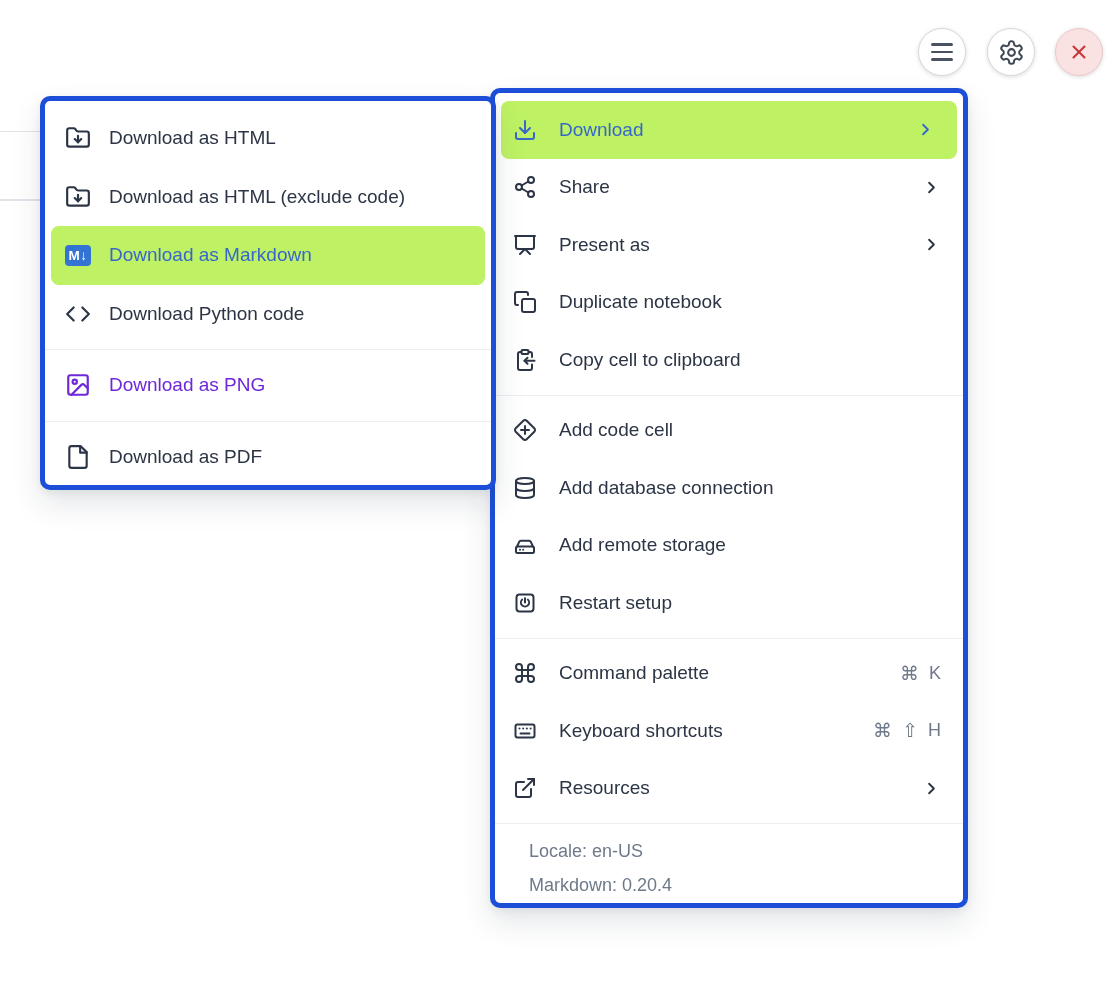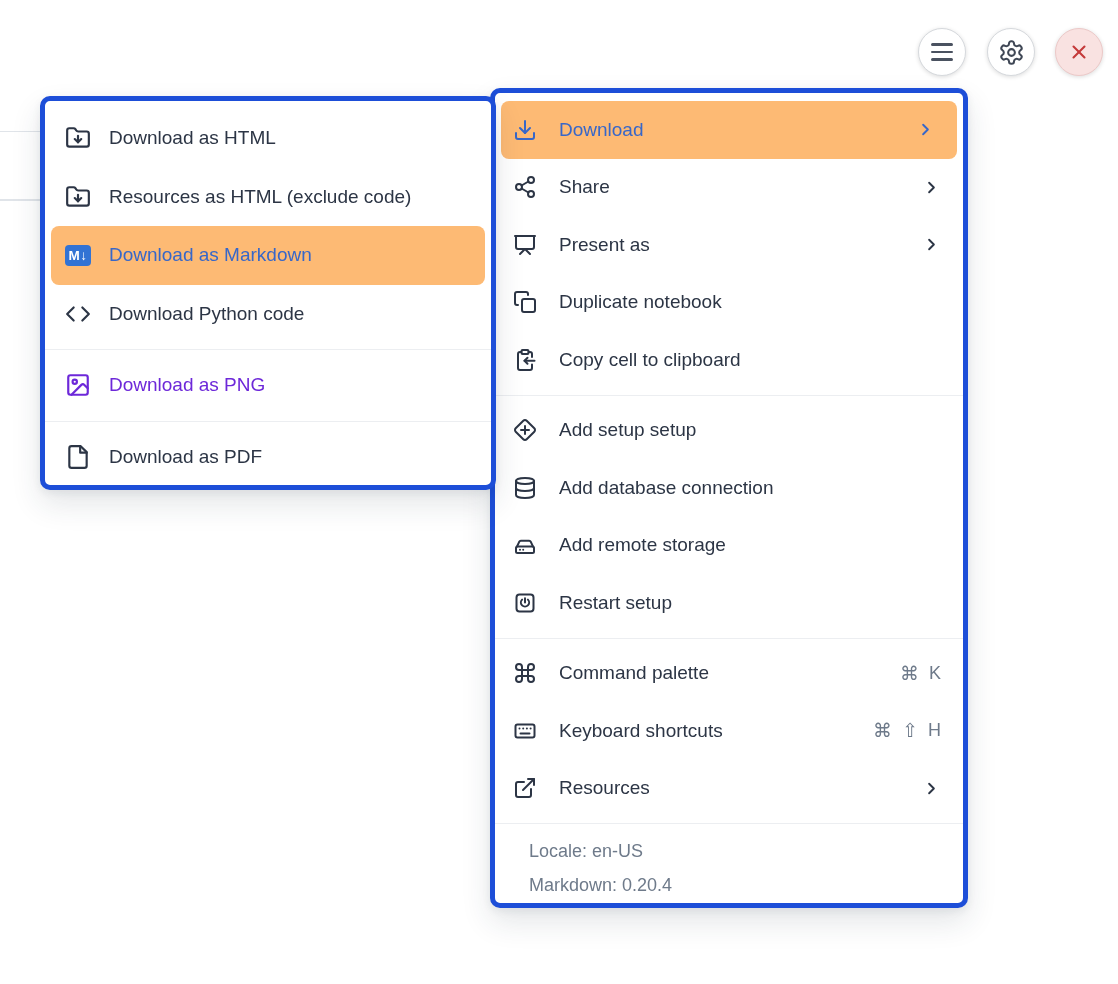--- a/index.html
+++ b/index.html
@@ -40,21 +40,21 @@
   .menu-item{
     display:flex;align-items:center;height:57.5px;
     padding:0 22px 0 18px;font-size:19px;cursor:pointer;white-space:nowrap;
   }
   .sub-menu .menu-item{height:58.5px;padding:0 22px 0 20px;}
   .menu-item .icn{flex:none;width:24px;height:24px;margin-right:22px;display:flex;align-items:center;justify-content:center;}
   .sub-menu .menu-item .icn{width:26px;height:26px;margin-right:18px;}
   .menu-item svg{display:block;}
 
   .menu-item.highlight{
-    background:#fdba74;border-radius:8px;margin:0 6px;
+    background:#bef264;border-radius:8px;margin:0 6px;
     padding-left:12px;color:#3767c9;
   }
   .sub-menu .menu-item.highlight{padding-left:14px;}
   .menu-item.disabled{color:#6d28d9;cursor:default;}
 
   .sep{height:1px;background:#eceef1;margin:6px 0;}
 
   .chevron{margin-left:auto;display:flex;}
   .shortcut{
     margin-left:auto;display:flex;align-items:center;gap:10px;
@@ -177,21 +177,21 @@
   <div class="sep"></div>
 
   <div class="menu-item">
     <span class="icn">
       <svg width="24" height="24" viewBox="0 0 24 24" fill="none" stroke="currentColor" stroke-width="2" stroke-linecap="round" stroke-linejoin="round">
         <path d="M2.7 10.3a2.41 2.41 0 0 0 0 3.41l7.59 7.59a2.41 2.41 0 0 0 3.41 0l7.59-7.59a2.41 2.41 0 0 0 0-3.41L13.7 2.71a2.41 2.41 0 0 0-3.41 0Z"></path>
         <path d="M12 8v8"></path>
           <path d="M8 12h8"></path>
       </svg>
     </span>
-    <span>Add setup setup</span>
+    <span>Add code cell</span>
   </div>
 
   <div class="menu-item">
     <span class="icn">
       <svg width="24" height="24" viewBox="0 0 24 24" fill="none" stroke="currentColor" stroke-width="2" stroke-linecap="round" stroke-linejoin="round">
         <ellipse cx="12" cy="5" rx="9" ry="3"></ellipse>
           <path d="M3 5v14a9 3 0 0 0 18 0V5"></path>
           <path d="M3 12a9 3 0 0 0 18 0"></path>
       </svg>
     </span>
@@ -293,21 +293,21 @@
   </div>
 
   <div class="menu-item">
     <span class="icn">
       <svg width="26" height="26" viewBox="0 0 24 24" fill="none" stroke="currentColor" stroke-width="2" stroke-linecap="round" stroke-linejoin="round">
         <path d="M20 20a2 2 0 0 0 2-2V8a2 2 0 0 0-2-2h-7.9a2 2 0 0 1-1.69-.9L9.6 3.9A2 2 0 0 0 7.93 3H4a2 2 0 0 0-2 2v13a2 2 0 0 0 2 2Z"></path>
         <path d="M12 10v6"></path>
           <path d="m15 13-3 3-3-3"></path>
       </svg>
     </span>
-    <span>Resources as HTML (exclude code)</span>
+    <span>Download as HTML (exclude code)</span>
   </div>
 
   <div class="menu-item highlight">
     <span class="icn">
       <span class="mk-badge">M↓</span>
     </span>
     <span>Download as Markdown</span>
   </div>
 
   <div class="menu-item">

